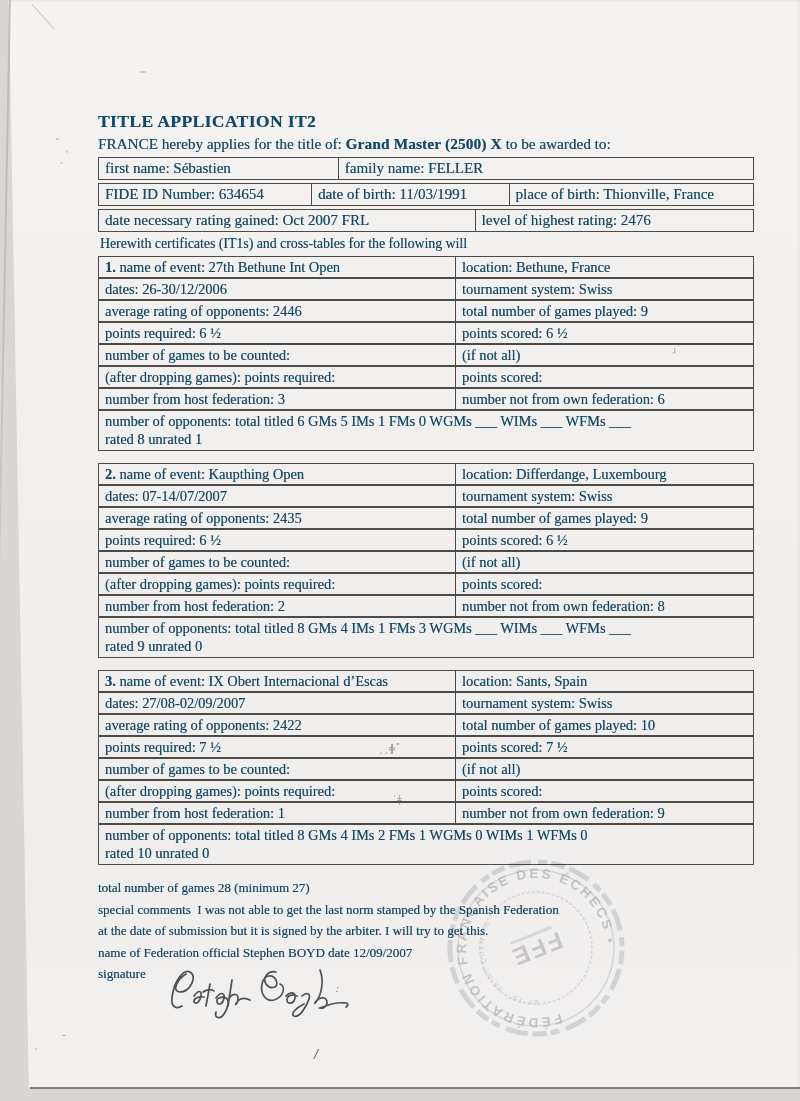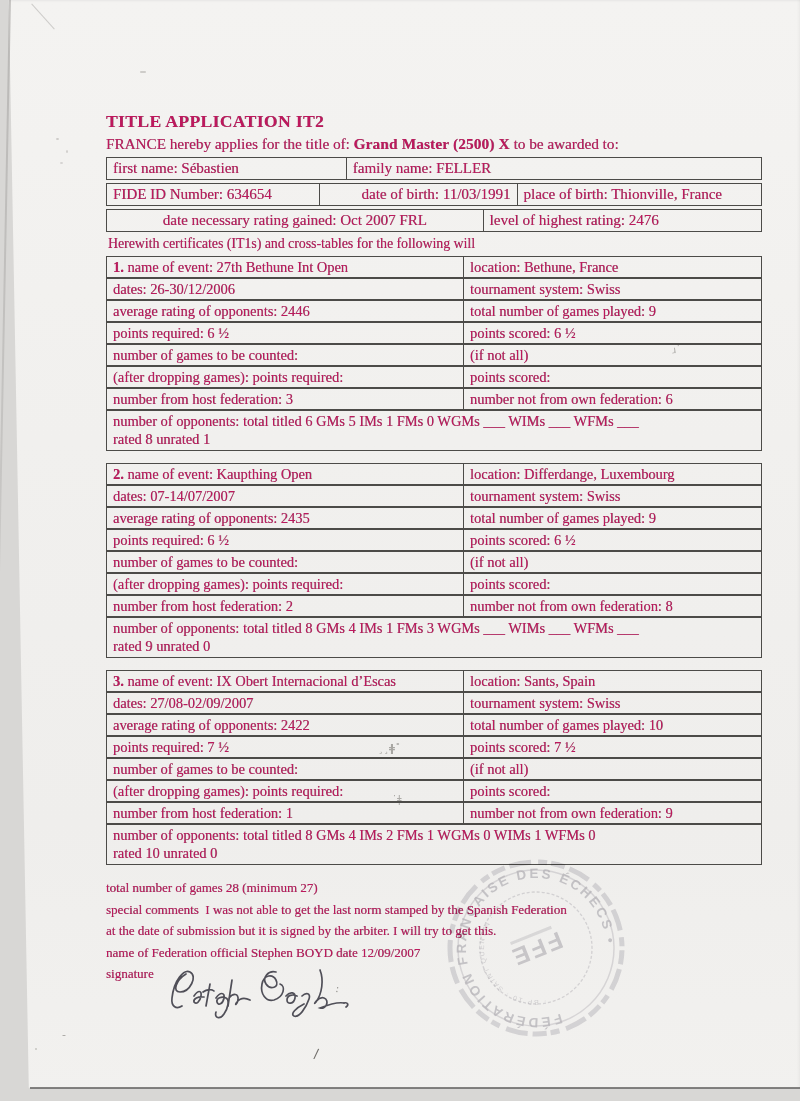--- a/index.html
+++ b/index.html
@@ -15,33 +15,33 @@
     background:linear-gradient(180deg,#f4f3f1 0%,#f1f0ee 40%,#efeeec 75%,#f2f1ef 100%);
     clip-path:polygon(1.1% 0, 100% 0, 100% 98.8%, 3.6% 98.8%);
     border-bottom:2px solid #6f6e6c;
     box-shadow:inset 3px 0 4px -2px rgba(120,118,116,.55), inset 0 -4px 5px -3px rgba(110,108,106,.7);
   }
   .edge-line{position:absolute;top:0;left:9px;height:1087px;width:2px;
     background:linear-gradient(180deg,rgba(160,158,156,.55),rgba(140,138,136,.25) 40%,rgba(150,148,146,0) 80%);
     transform:rotate(1.1deg);transform-origin:top left;}
   .bottom-edge{position:absolute;left:30px;right:0;top:1087px;height:2px;background:#5f5e5c;opacity:.75;}
 
-  .content{position:absolute;left:106px;top:111px;width:656px;color:#be185d;}
+  .content{position:absolute;left:98px;top:111px;width:656px;color:#0c4a6e;}
   .t-shadow{text-shadow:0.3px 0.3px 0.5px rgba(55,53,50,.55);}
 
   .title{font-size:17.5px;font-weight:bold;letter-spacing:.4px;margin:0;line-height:21px;}
   .apply-line{font-size:15.2px;margin:1px 0 3px 0;line-height:21px;}
   .apply-line b{letter-spacing:.2px;}
 
   .hrow{display:flex;border:1px solid #4c4b48;margin-top:3px;}
   .hcell{padding:1px 6px 2px 6px;font-size:15px;line-height:18px;white-space:nowrap;overflow:hidden;}
   .hcell + .hcell{border-left:1px solid #4c4b48;}
   .w62{width:61.5%;} .w38{flex:1;}
-  .w31{width:30.6%;} .w28{width:28.2%;text-align:right;} .wrest{flex:1;}
-  .w56{width:55.6%;text-align:center;} .w44{flex:1;}
+  .w31{width:30.6%;} .w28{width:28.2%;} .wrest{flex:1;}
+  .w56{width:55.6%;} .w44{flex:1;}
 
   .herewith{font-size:13.8px;margin:3px 0 0 2px;line-height:18px;}
 
   .ntable{margin-top:3px;margin-bottom:12px;}
   .nrow{display:flex;border:1px solid #4c4b48;margin-top:0;background:transparent;}
   .ncell{padding:1px 6px 1px 6px;font-size:14.4px;line-height:18px;white-space:nowrap;overflow:hidden;}
   .ncell.left{width:52.6%;border-right:1px solid #4c4b48;}
   .ncell.right{flex:1;border-left:0;}
   .nrow.double .ncell{width:100%;white-space:normal;line-height:18px;padding-bottom:2px;}
   .numb{font-weight:bold;}

